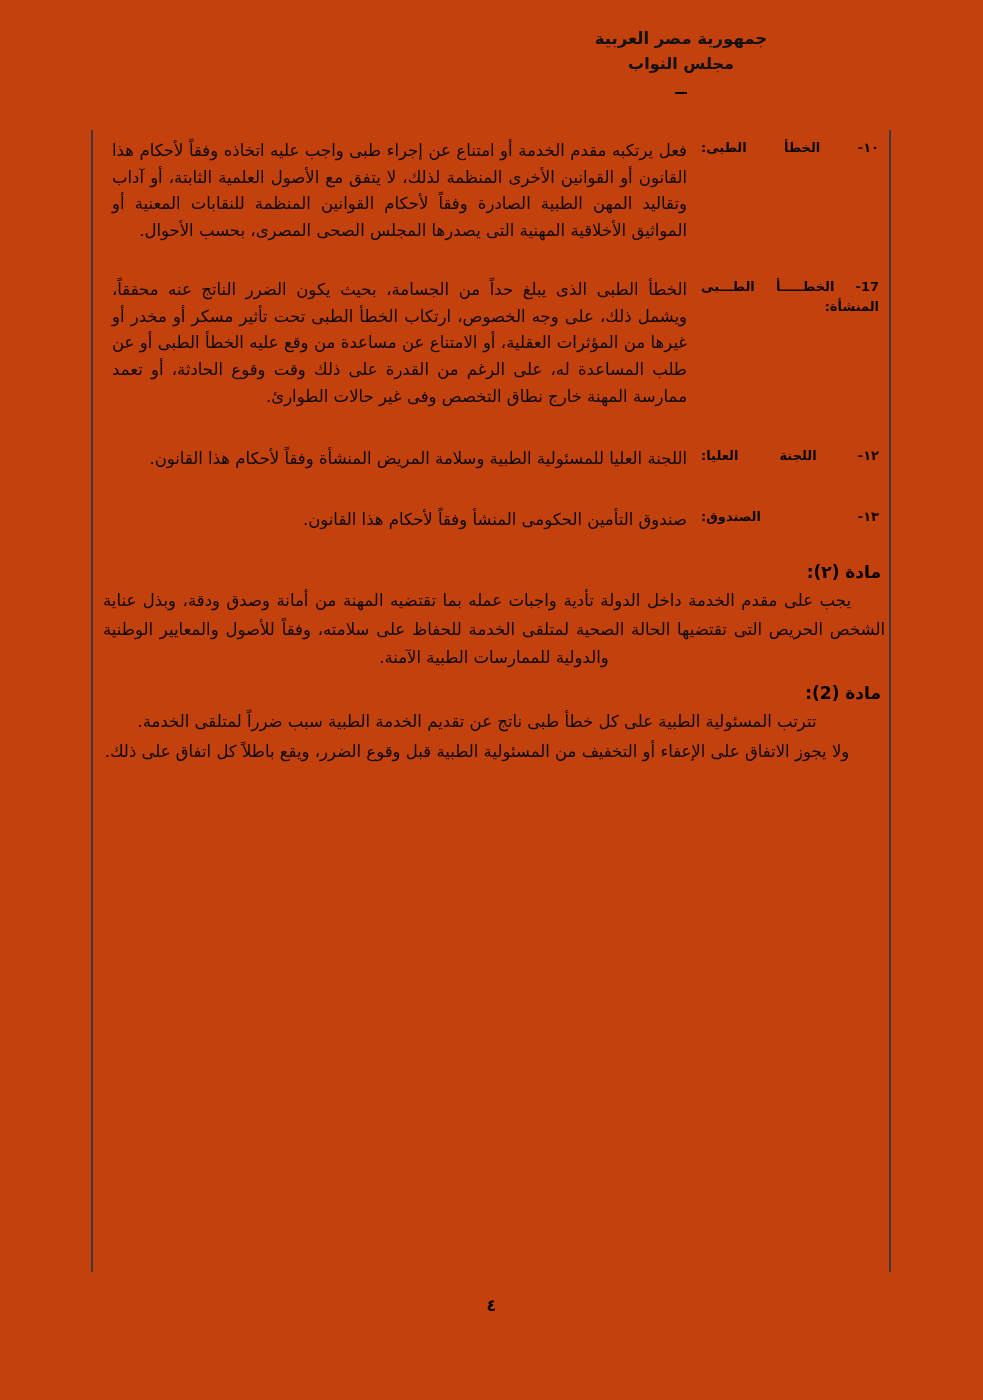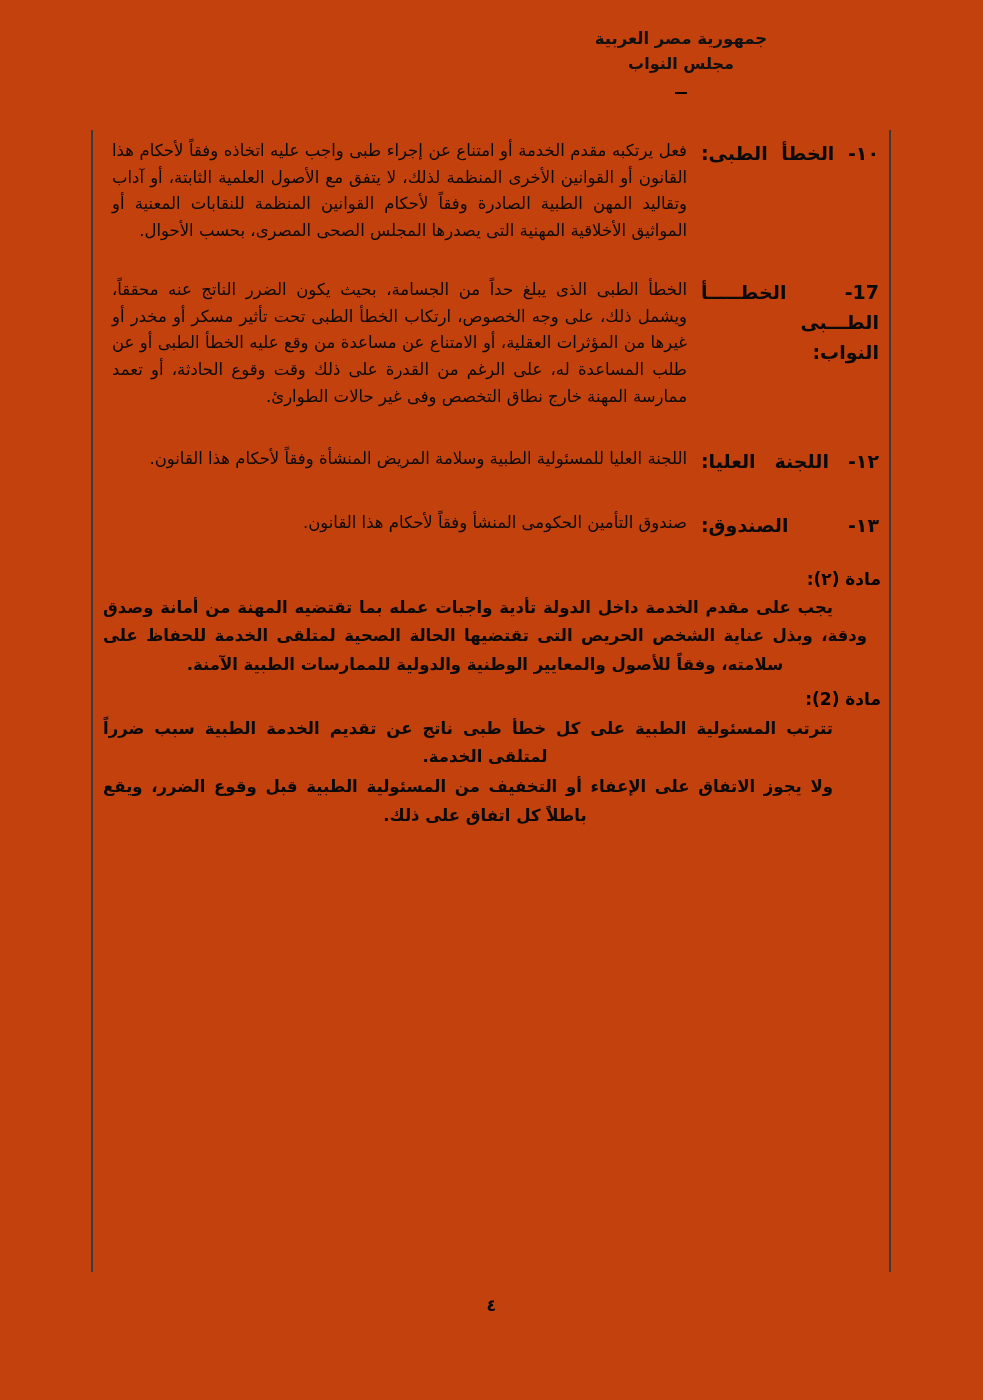--- a/index.html
+++ b/index.html
@@ -76,21 +76,21 @@
     align-items: flex-start;
     margin-bottom: 26px;
   }
   .def-term {
     flex: 0 0 auto;
     width: 196px;
     padding-left: 8px;
     padding-right: 10px;
     box-sizing: border-box;
     font-weight: bold;
-    font-size: 19px;
+    font-size: 13px;
     line-height: 1.58;
     text-align: justify;
     text-align-last: justify;
     color: #0a0a0a;
   }
   .def-term .term-l2 {
     display: block;
     text-align: justify;
     text-align-last: justify;
   }
@@ -121,26 +121,26 @@
   }
   .article-head {
     font-weight: bold;
     font-size: 17px;
     line-height: 1.5;
     text-align: right;
     padding-right: 8px;
     margin-bottom: 2px;
   }
   .article-para {
-    font-weight: bold;
+    font-weight: normal;
     font-size: 16.5px;
     line-height: 1.72;
     text-align: justify;
     text-align-last: center;
-    padding-right: 22px;
+    padding-right: 4px;
     padding-left: 10px;
     text-indent: 34px;
     color: #0a0a0a;
   }
   .article-para + .article-para { margin-top: 2px; }
 
   .article.a2 { margin-top: 8px; }
   .article.a3 { margin-top: 8px; }
 
   
@@ -174,21 +174,21 @@
     <div class="def-row r10">
       <div class="def-term">
         <span>١٠- الخطأ الطبى:</span>
       </div>
       <div class="def-body">فعل يرتكبه مقدم الخدمة أو امتناع عن إجراء طبى واجب عليه اتخاذه وفقاً لأحكام هذا القانون أو القوانين الأخرى المنظمة لذلك، لا يتفق مع الأصول العلمية الثابتة، أو آداب وتقاليد المهن الطبية الصادرة وفقاً لأحكام القوانين المنظمة للنقابات المعنية أو المواثيق الأخلاقية المهنية التى يصدرها المجلس الصحى المصرى، بحسب الأحوال.</div>
     </div>
 
     <div class="def-row r11">
       <div class="def-term">
         <span>17- الخطـــــأ الطـــبى</span>
-        <span class="term-l2">النواب:</span>
+        <span class="term-l2">المنشأة:</span>
       </div>
       <div class="def-body">الخطأ الطبى الذى يبلغ حداً من الجسامة، بحيث يكون الضرر الناتج عنه محققاً، ويشمل ذلك، على وجه الخصوص، ارتكاب الخطأ الطبى تحت تأثير مسكر أو مخدر أو غيرها من المؤثرات العقلية، أو الامتناع عن مساعدة من وقع عليه الخطأ الطبى أو عن طلب المساعدة له، على الرغم من القدرة على ذلك وقت وقوع الحادثة، أو تعمد ممارسة المهنة خارج نطاق التخصص وفى غير حالات الطوارئ.</div>
     </div>
 
     <div class="def-row r12 compact">
       <div class="def-term">
         <span>١٢- اللجنة العليا:</span>
       </div>
       <div class="def-body">اللجنة العليا للمسئولية الطبية وسلامة المريض المنشأة وفقاً لأحكام هذا القانون.</div>
     </div>

